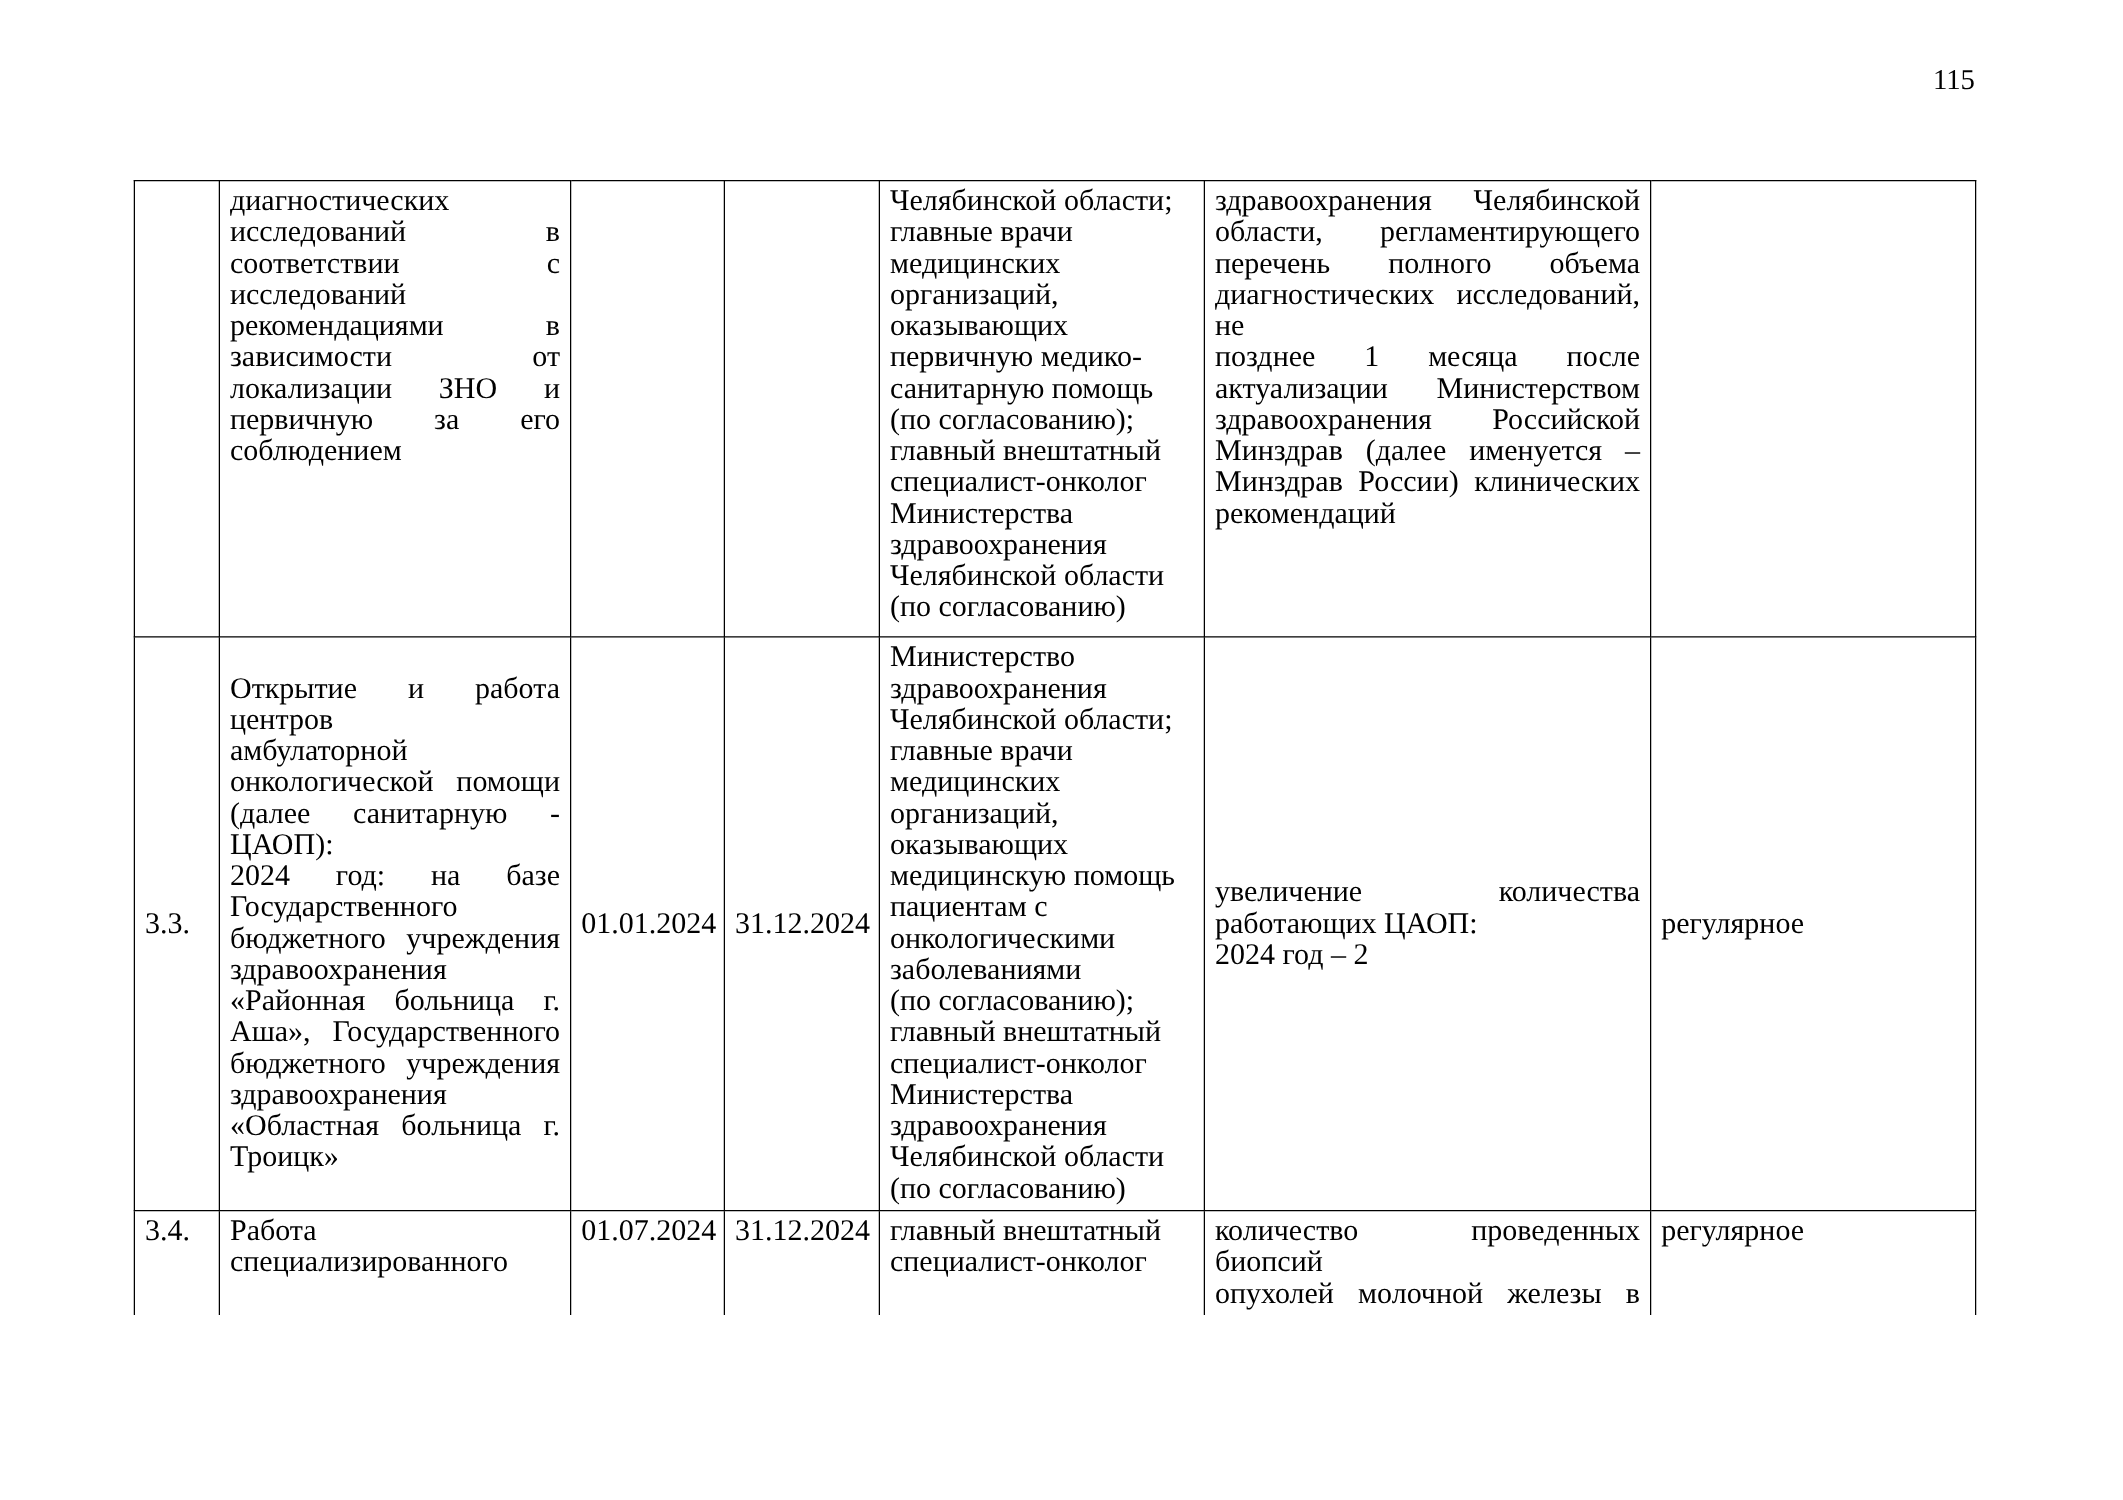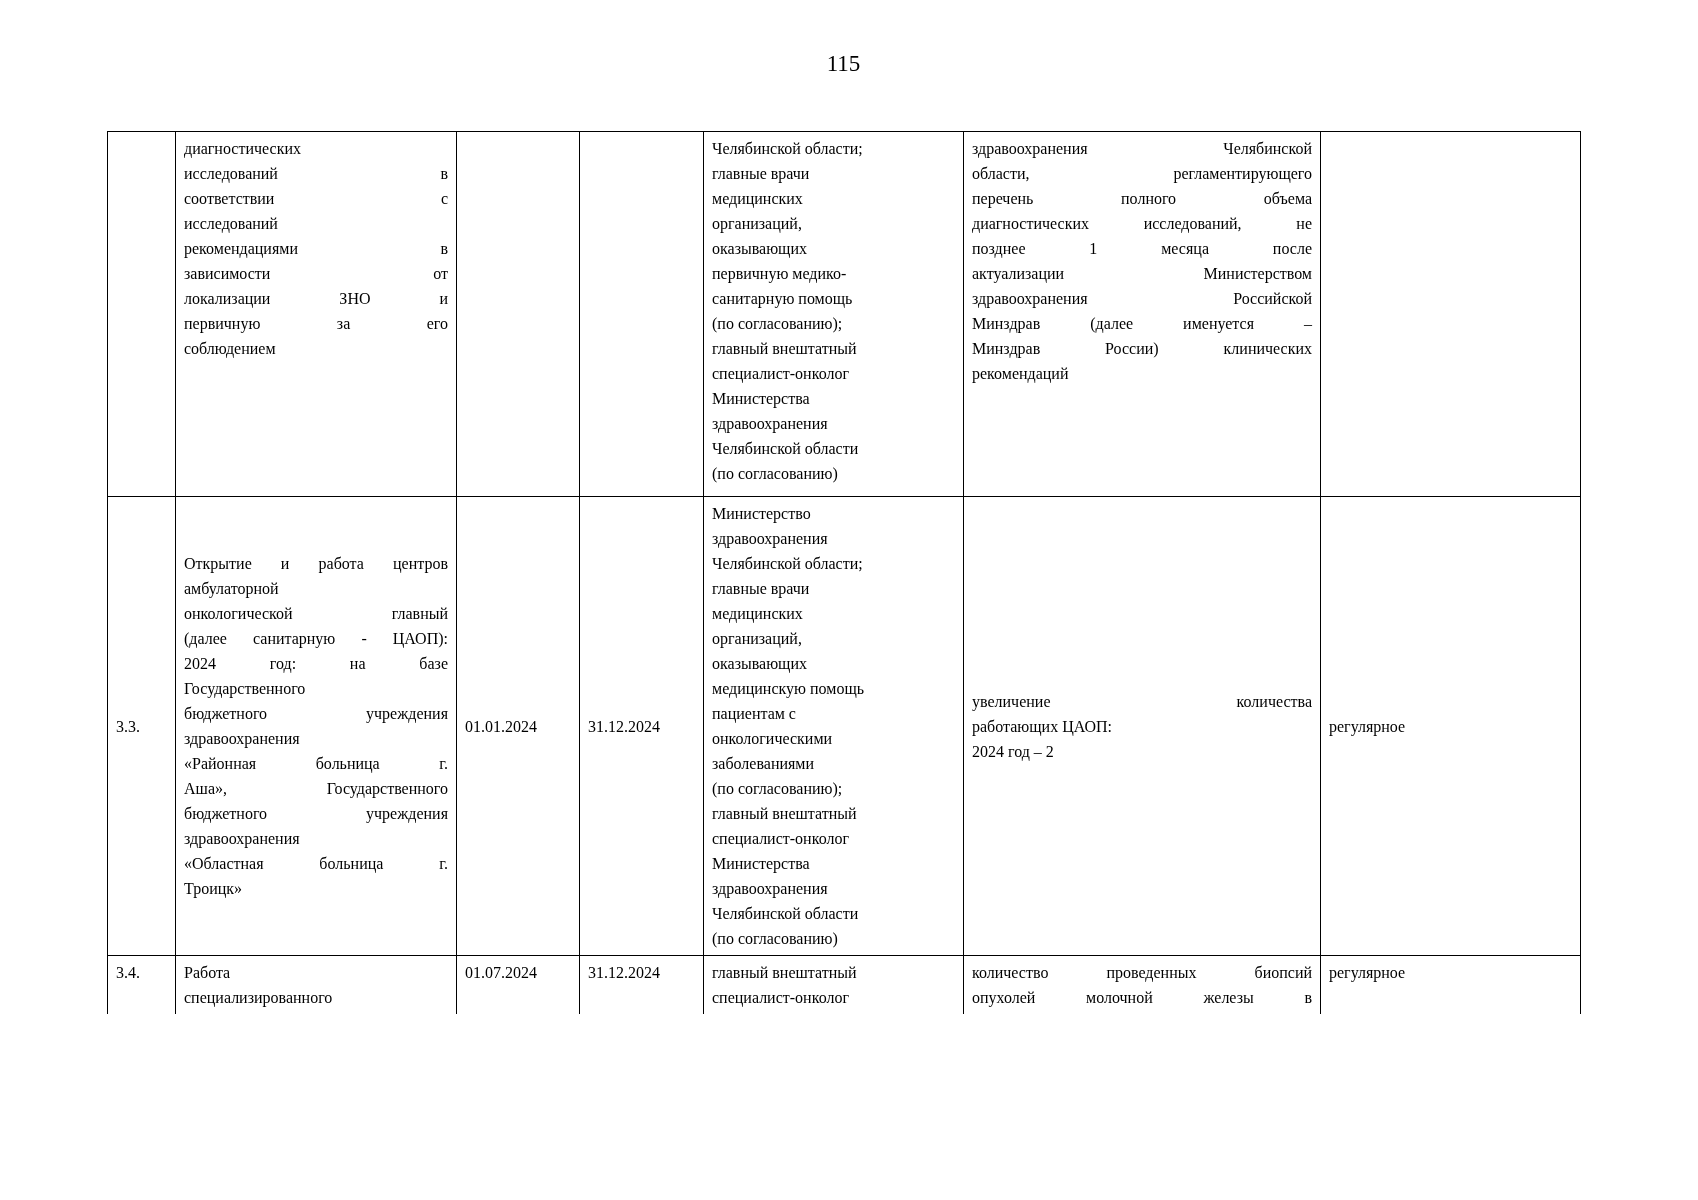--- a/index.html
+++ b/index.html
@@ -13,32 +13,32 @@
     position: relative;
     overflow: hidden;
     font-family: "Liberation Serif", serif;
     color: #000;
   }
   .page-number {
     position: absolute;
     top: 50px;
     left: 107px;
     width: 1473px;
-    text-align: center;
+    text-align: right;
     font-size: 23px;
     line-height: 28px;
   }
   table.doc-table {
     position: absolute;
-    top: 131px;
+    top: 144px;
     left: 107px;
     width: 1473px;
     border-collapse: collapse;
     table-layout: fixed;
-    font-size: 16px;
+    font-size: 24px;
     line-height: 25px;
   }
   table.doc-table td {
     border: 1px solid #000;
     vertical-align: top;
     padding: 4px 8px;
     overflow: hidden;
   }
   tr.r0 { height: 365px; }
   tr.r1 { height: 459px; }
@@ -114,21 +114,21 @@
           <div>рекомендаций</div>
         </td>
     <td class="ta-c"></td>
   </tr>
 
   <tr class="r1">
     <td class="ta-c v-mid">3.3.</td>
     <td class="v-mid">
           <div class="ln-spread">Открытие и работа центров</div>
           <div class="ln-spread">амбулаторной</div>
-          <div class="ln-spread">онкологической главный</div>
+          <div class="ln-spread">онкологической помощи</div>
           <div class="ln-spread">(далее санитарную - ЦАОП):</div>
           <div class="ln-spread">2024 год: на базе</div>
           <div class="ln-spread">Государственного</div>
           <div class="ln-spread">бюджетного учреждения</div>
           <div class="ln-spread">здравоохранения</div>
           <div class="ln-spread">«Районная больница г.</div>
           <div class="ln-spread">Аша», Государственного</div>
           <div class="ln-spread">бюджетного учреждения</div>
           <div class="ln-spread">здравоохранения</div>
           <div class="ln-spread">«Областная больница г.</div>

